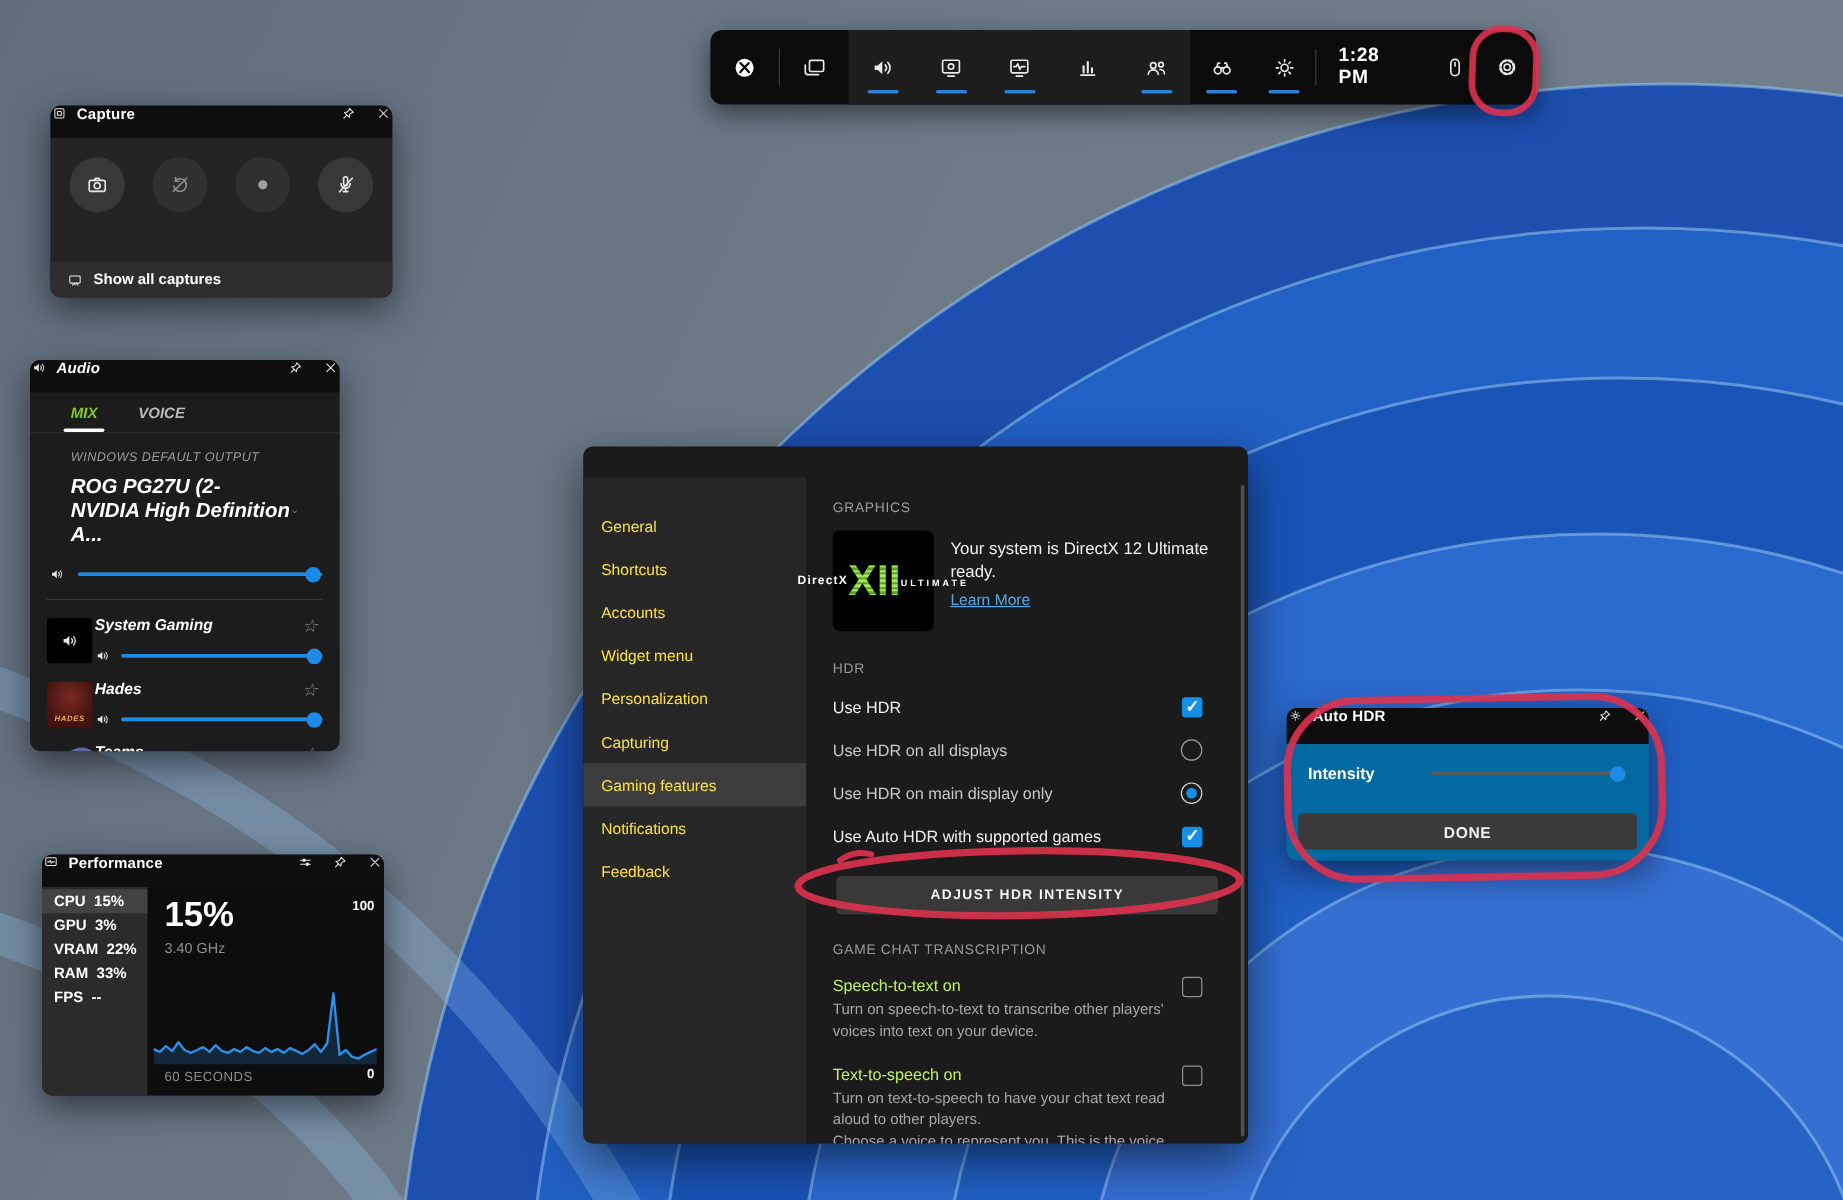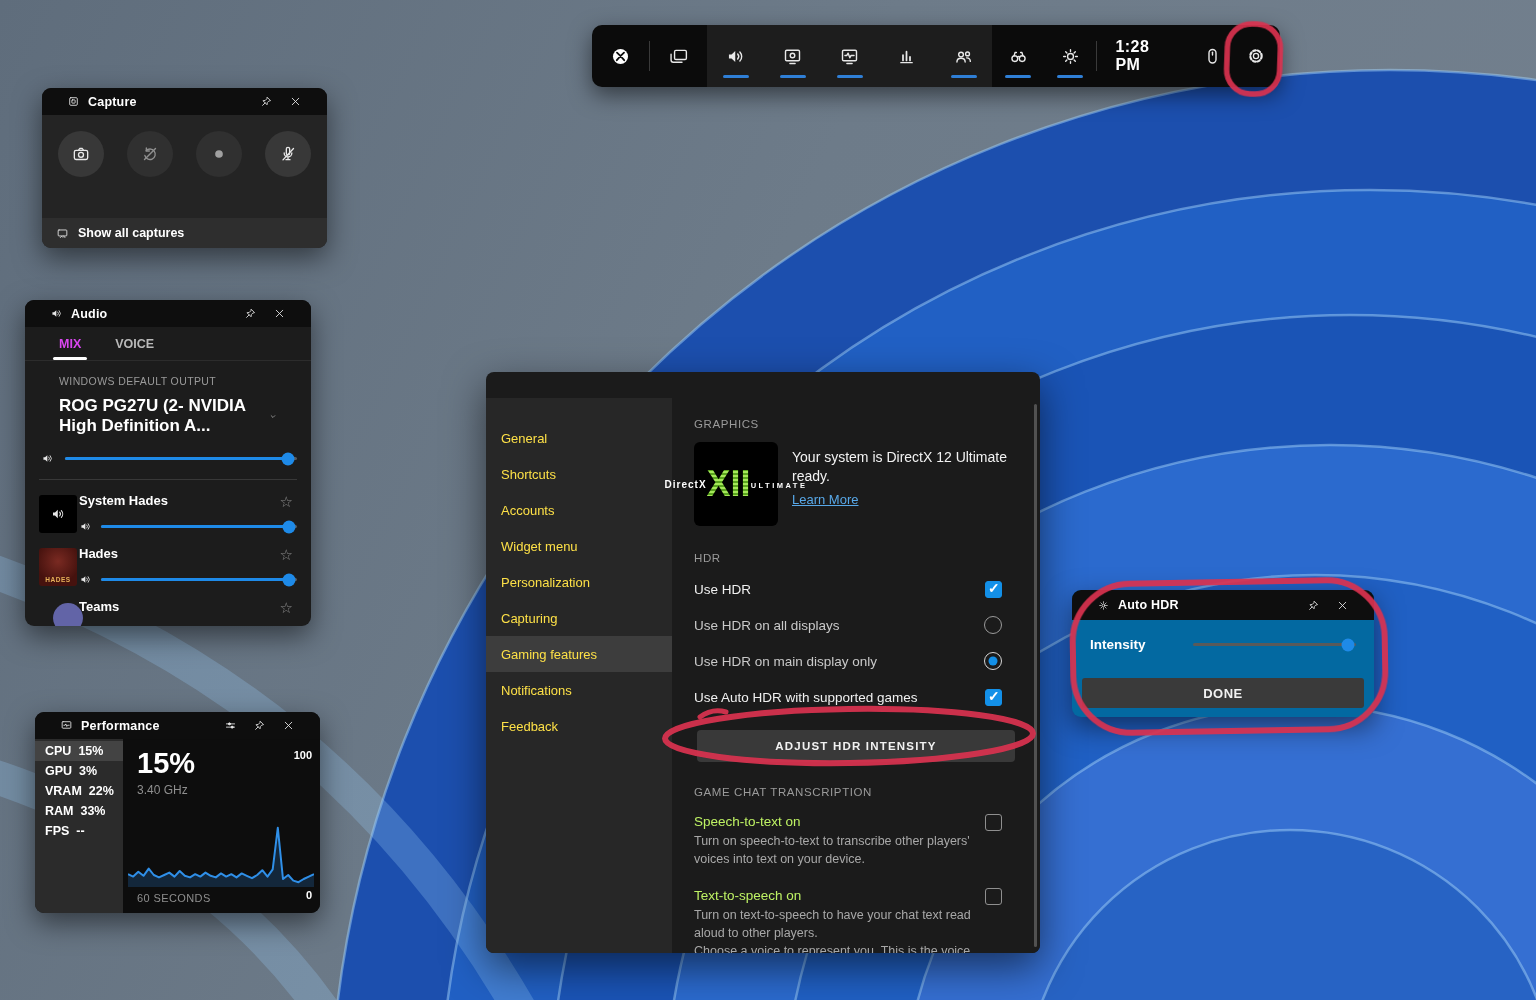--- a/index.html
+++ b/index.html
@@ -5,21 +5,21 @@
   html,body{margin:0;padding:0;background:#333;}
   #stage{position:relative;width:1536px;height:1000px;overflow:hidden;
          font-family:"Liberation Sans", sans-serif;color:#fff;
          -webkit-font-smoothing:antialiased;}
   
   #wallpaper{position:absolute;inset:0;background:linear-gradient(115deg,#5f6d7c 0%,#6d7b89 45%,#74818f 100%);}
   #wallpaper svg{position:absolute;inset:0;}
   
   .widget{position:absolute;background:#1f1f1f;border-radius:9px;overflow:hidden;
           box-shadow:0 10px 28px rgba(0,0,0,.5);}
-  .titlebar{height:27px;background:#0e0e0e;display:flex;align-items:center;padding:0 25px;gap:8px;}
+  .titlebar{height:27px;background:#0e0e0e;display:flex;align-items:flex-start;padding:0 1px;gap:8px;}
   .titlebar .title{font-size:12.5px;font-weight:bold;letter-spacing:.2px;}
   .tb-actions{margin-left:auto;display:flex;gap:16px;align-items:center;}
   svg.ic{width:16px;height:16px;stroke:#e8e8e8;fill:none;stroke-width:1.6;stroke-linecap:round;stroke-linejoin:round;display:block;}
   svg.ic.small{width:13px;height:13px;}
   svg.ic.big{width:20px;height:20px;}
   
   #gamebar{position:absolute;left:592px;top:25px;width:688px;height:62px;background:#0b0b0b;
            border-radius:10px;box-shadow:0 8px 22px rgba(0,0,0,.5);display:flex;align-items:center;}
   #gamebar .seg{height:100%;display:flex;align-items:center;}
   #gamebar .seg.mid{background:#1d1d1d;}
@@ -29,24 +29,24 @@
   .vdiv{width:1px;height:30px;background:#3a3a3a;}
   #gb-time{font-size:16px;font-weight:bold;padding:0 18px;letter-spacing:.5px;}
   
   #capture{left:42px;top:88px;width:285px;height:160px;background:#242424;}
   #capture .btnrow{display:flex;gap:23px;padding:16px 0 0 16px;}
   .cirbtn{width:46px;height:46px;border-radius:50%;background:#383838;display:flex;align-items:center;justify-content:center;}
   .cirbtn.dim{background:#303030;}
   #capture .footer{position:absolute;left:0;right:0;bottom:0;height:30px;background:#2e2e2e;
       display:flex;align-items:center;gap:9px;padding:0 14px;font-size:12.5px;font-weight:bold;}
   
-  #audio{left:25px;top:300px;width:286px;height:326px;background:#1c1c1c;}
+  #audio{left:25px;top:300px;width:258px;height:326px;background:#1c1c1c;font-style:italic;}
   #audio .tabs{display:flex;gap:34px;padding:10px 0 0 34px;border-bottom:1px solid #2c2c2c;}
   #audio .tab{font-size:12.5px;font-weight:bold;color:#b9b9b9;padding-bottom:9px;position:relative;}
-  #audio .tab.active{color:#d946ef;}
+  #audio .tab.active{color:#84cc16;}
   #audio .tab.active::after{content:"";position:absolute;left:-6px;right:-6px;bottom:0;height:3px;background:#fff;border-radius:2px;}
   .lbl-caps{font-size:10.5px;color:#9a9a9a;letter-spacing:.4px;}
   #audio .outlabel{margin:14px 0 0 34px;}
   #audio .device{display:flex;align-items:center;margin:9px 34px 0 34px;font-size:17px;font-weight:bold;}
   #audio .device .chev{margin-left:auto;}
   .slider{position:relative;height:3px;background:#5a5a5a;border-radius:2px;}
   .slider .fill{position:absolute;left:0;top:0;height:100%;background:#1e8ae8;border-radius:2px;}
   .slider .thumb{position:absolute;top:50%;width:13px;height:13px;background:#1e8ae8;border-radius:50%;transform:translate(-50%,-50%);}
   #audio .master{display:flex;align-items:center;gap:11px;margin:16px 14px 0 16px;}
   #audio .master .slider{flex:1;}
@@ -402,21 +402,21 @@
     <div class="chdiv"></div>
 
     <div class="chan">
       <div class="thumbAr">
           <div class="art-sys">
             <svg class="ic">
               <use href="#i-speaker"></use>
             </svg>
           </div>
         </div>
-      <div class="cname">System Hades</div>
+      <div class="cname">System Gaming</div>
       <span class="star">☆</span>
       <div class="crow">
         <svg class="ic small">
             <use href="#i-speaker"></use>
           </svg>
         <div class="slider">
             <div class="fill" style="width: 96%;"></div>
             <div class="thumb" style="left: 96%;"></div>
           </div>
       </div>

